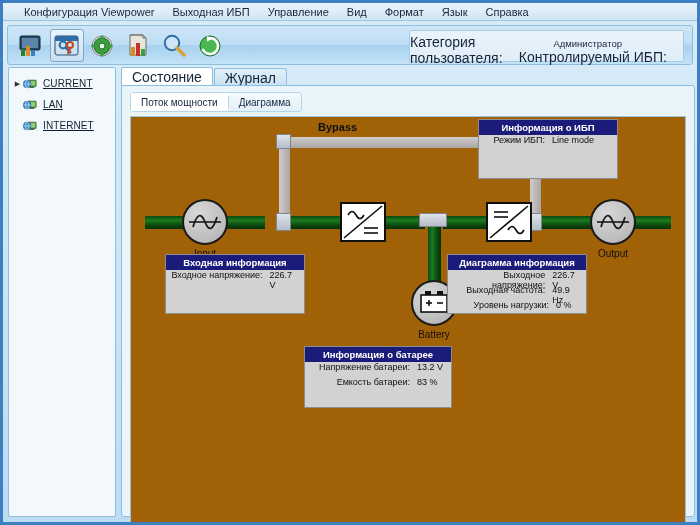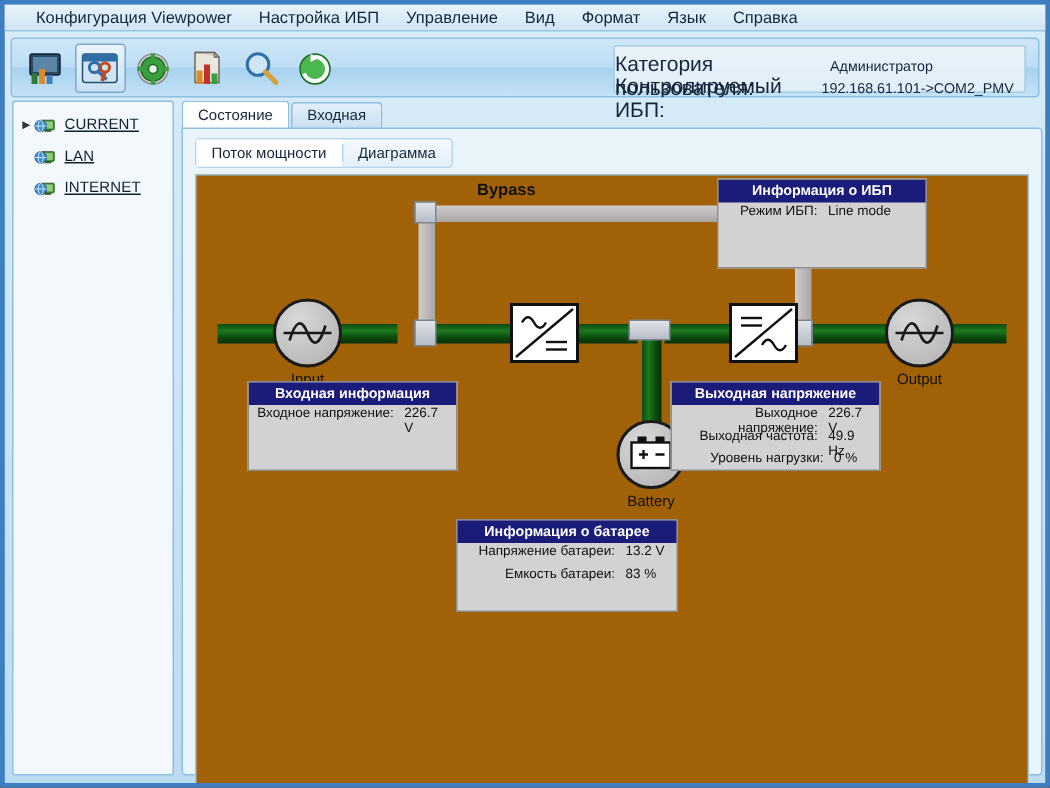--- a/index.html
+++ b/index.html
@@ -98,21 +98,21 @@
 
   
   #content {
     position: absolute; left: 118px; top: 64px;
     width: 574px; height: 450px;
   }
   
   #tabs { position: absolute; left: 0; top: 0; height: 19px; display: flex; align-items: flex-end; }
   .tab {
     height: 18px; padding: 0 10px;
-    font-size: 10px; color: #16263a;
+    font-size: 14px; color: #16263a;
     display: flex; align-items: center;
     border: 1px solid #8fbfe0; border-bottom: none;
     border-radius: 3px 3px 0 0;
     background: linear-gradient(180deg,#e2eff9,#c8e0f2);
     cursor: pointer; margin-right: 1px;
   }
   .tab.active {
     background: #ffffff;
     height: 19px;
     font-weight: normal;
@@ -215,21 +215,21 @@
   .ip-lab { font-size: 9px; color: #101010; text-align: right; }
   .ip-val { font-size: 9px; color: #101010; margin-left: 7px; }
 </style>
 </head>
 <body>
 
 <div id="window">
 
   <div id="menubar">
       <div class="menu-item">Конфигурация Viewpower</div>
-      <div class="menu-item">Настройка ИБП</div>
+      <div class="menu-item">Выходная ИБП</div>
       <div class="menu-item">Управление</div>
       <div class="menu-item">Вид</div>
       <div class="menu-item">Формат</div>
       <div class="menu-item">Язык</div>
       <div class="menu-item">Справка</div>
     </div>
 
   <div id="headerband">
     <div id="toolbar">
         <div class="tbtn">
@@ -286,21 +286,20 @@
         </div>
       </div>
 
     <div id="headerinfo">
       <div class="hrow">
         <span class="hlab">Категория пользователя:</span>
         <span class="hval">Администратор</span>
       </div>
       <div class="hrow">
         <span class="hlab">Контролируемый ИБП:</span>
-        <span class="hval">192.168.61.101-&gt;COM2_PMV</span>
       </div>
     </div>
   </div>
 
   <div id="sidebar">
       <div class="tree-item">
         <span class="tri">▶</span>
         <span class="tree-icon">
           <svg width="28" height="26" viewBox="0 0 28 26">
             <rect x="9" y="7" width="13" height="10" rx="1" fill="#4c8f3f" stroke="#2c5c24"></rect>
@@ -339,21 +338,21 @@
             <line x1="2" y1="13" x2="14" y2="13" stroke="#cfe6f7"></line>
           </svg>
         </span>
         <span class="tree-label">INTERNET</span>
       </div>
     </div>
 
   <div id="content">
     <div id="tabs">
         <div class="tab active">Состояние</div>
-        <div class="tab">Входная</div>
+        <div class="tab">Журнал</div>
       </div>
 
     <div id="tabbody">
       <div id="subtabs">
           <div class="subtab active">Поток мощности</div>
           <div class="subtab-sep"></div>
           <div class="subtab">Диаграмма</div>
         </div>
 
       <div id="diagram">
@@ -441,21 +440,21 @@
           <div class="ip-title">Входная информация</div>
           <div class="ip-rows">
               <div class="ip-row">
                 <span class="ip-lab" style="width: 94px;">Входное напряжение:</span>
                 <span class="ip-val">226.7 V</span>
               </div>
             </div>
         </div>
 
         <div class="infopanel" style="left:316px; top:137px; width:140px; height:60px;">
-          <div class="ip-title">Выходная напряжение</div>
+          <div class="ip-title">Диаграмма информация</div>
           <div class="ip-rows">
               <div class="ip-row">
                 <span class="ip-lab" style="width: 97px;">Выходное напряжение:</span>
                 <span class="ip-val">226.7 V</span>
               </div>
               <div class="ip-row">
                 <span class="ip-lab" style="width: 97px;">Выходная частота:</span>
                 <span class="ip-val">49.9 Hz</span>
               </div>
               <div class="ip-row">

